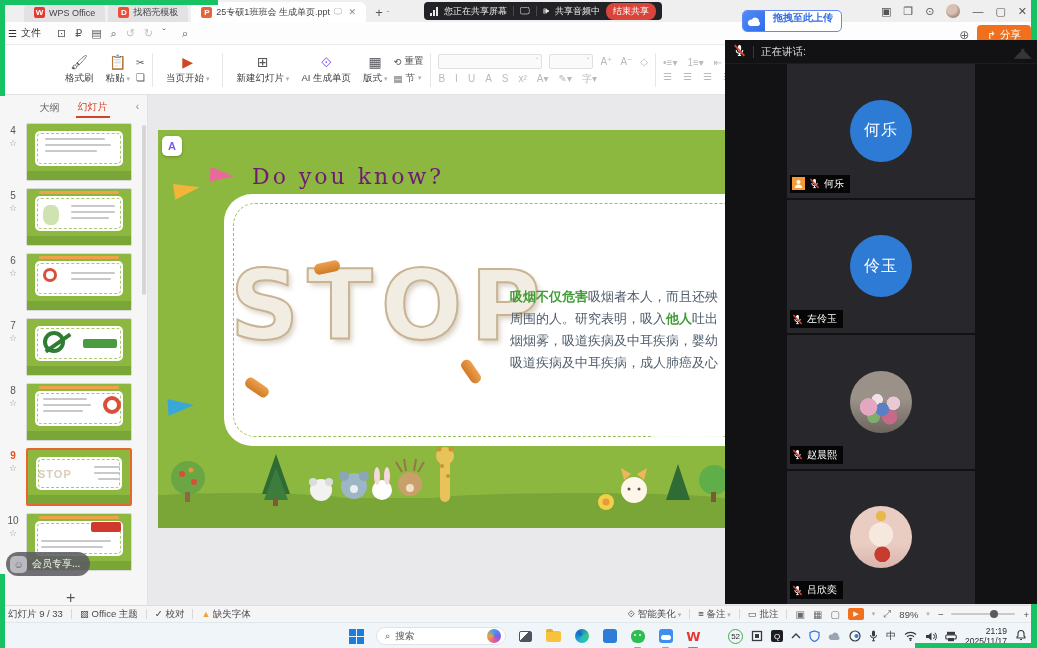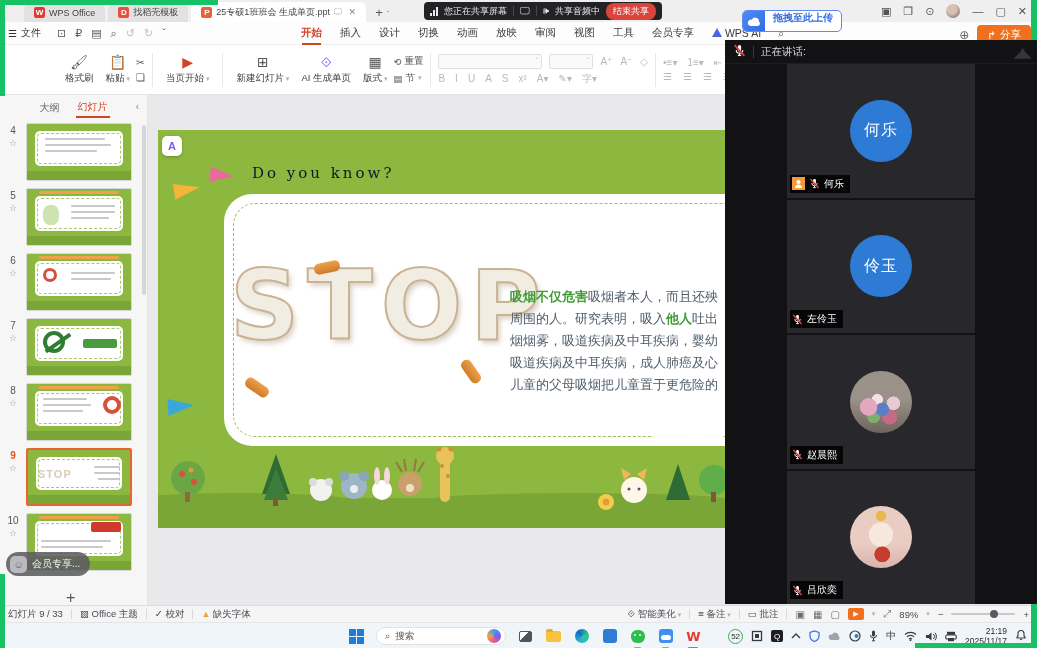--- a/index.html
+++ b/index.html
@@ -114,21 +114,21 @@
   .chathint .face { width:17px; height:17px; border-radius:5px; background:#b9b9bf; color:#6c6c72; font-size:10px;
                     display:flex; align-items:center; justify-content:center; }
   .chathint .ct { color:#f0f0f2; font-size:10px; }
 
   
   .canvas { position:absolute; left:148px; top:95px; right:0; height:510px; background:#e9e9eb; z-index:5; }
   .aifloat { position:absolute; left:14px; top:41px; width:20px; height:20px; background:#fff; border-radius:5px;
              box-shadow:0 1px 3px rgba(0,0,0,.25); display:flex; align-items:center; justify-content:center;
              font-weight:bold; font-size:11px; color:#7b5cf0; z-index:6; }
   .slide { position:absolute; left:10px; top:35px; width:592px; height:398px; background:#8cb83f; overflow:hidden; }
-  .slide-title { position:absolute; left:94px; top:34px; color:#0f172a; font-size:15px; letter-spacing:3px;
+  .slide-title { position:absolute; left:94px; top:34px; color:#701a75; font-size:22px; letter-spacing:3px;
                  font-family:"DejaVu Serif","Liberation Serif",serif; }
   .whitebox { position:absolute; left:66px; top:64px; width:560px; height:252px; background:#fff; border-radius:28px; }
   .whitebox::after { content:""; position:absolute; inset:9px; border:1.5px dashed #9cbf56; border-radius:22px; }
   .plane { position:absolute; width:0; height:0; }
   .plane.yellow { left:16px; top:52px; border-left:26px solid #f2b53a; border-top:7px solid transparent; border-bottom:9px solid transparent; transform:rotate(-8deg); }
   .plane.pink { left:52px; top:38px; border-left:24px solid #e86a9a; border-top:7px solid transparent; border-bottom:8px solid transparent; transform:rotate(6deg); }
   .plane.blue { left:10px; top:268px; border-left:26px solid #3aa7d9; border-top:8px solid transparent; border-bottom:9px solid transparent; transform:rotate(-4deg); }
   .stop-art { position:absolute; left:72px; top:128px; font-size:96px; font-weight:bold; line-height:96px;
               color:#f2ede2; -webkit-text-stroke:2px #c9b392; letter-spacing:8px;
               text-shadow:3px 4px 5px rgba(150,130,95,.35); font-family:"DejaVu Sans",sans-serif; }
@@ -250,33 +250,20 @@
   </span>
   <span class="qbar" id="quickbar">
       <span>⊡</span>
       <span>₽</span>
       <span>▤</span>
       <span>⌕</span>
       <span class="dis">↺</span>
       <span class="dis">↻</span>
       <span>ˇ</span>
     </span>
-  <div class="menu-tabs" id="menutabs">
-      <span class="mtab active">开始</span>
-      <span class="mtab">插入</span>
-      <span class="mtab">设计</span>
-      <span class="mtab">切换</span>
-      <span class="mtab">动画</span>
-      <span class="mtab">放映</span>
-      <span class="mtab">审阅</span>
-      <span class="mtab">视图</span>
-      <span class="mtab">工具</span>
-      <span class="mtab">会员专享</span>
-      <span class="mtab"><i class="ai-logo"></i>WPS AI</span>
-    </div>
   <span class="menu-search">⌕</span>
 </div>
 <div class="menu-right">
   <span class="upicon">⊕</span>
   <span class="sharebtn">
     <span>↱</span>
     <span>分享</span>
   </span>
 </div>
 
@@ -503,21 +490,20 @@
     <div class="whitebox"></div>
     <div class="stop-art">STOP</div>
     <span class="cigpill" style="left:86px;top:252px;transform:rotate(35deg)"></span>
     <span class="cigpill" style="left:156px;top:132px;transform:rotate(-12deg)"></span>
     <span class="cigpill" style="left:300px;top:236px;transform:rotate(55deg)"></span>
     <div class="slide-text" id="slidetext">
         <div class="line"><span class="hl">吸烟不仅危害</span><span>吸烟者本人，而且还殃</span></div>
         <div class="line"><span>周围的人。研究表明，吸入</span><span class="hl">他人</span><span>吐出</span></div>
         <div class="line"><span>烟烟雾，吸道疾病及中耳疾病，婴幼</span></div>
         <div class="line"><span>吸道疾病及中耳疾病，成人肺癌及心</span></div>
-        <div class="line"><span>儿童的父母吸烟把儿童置于更危险的</span></div>
       </div>
     <svg class="scene" viewBox="0 0 592 112">
       <ellipse cx="520" cy="18" rx="26" ry="9" fill="#ffffff" opacity="0.9"></ellipse>
       <ellipse cx="548" cy="22" rx="18" ry="7" fill="#ffffff" opacity="0.9"></ellipse>
       <rect y="82" width="592" height="30" fill="#79a637"></rect>
       <ellipse cx="80" cy="84" rx="110" ry="7" fill="#79a637"></ellipse>
       <ellipse cx="420" cy="84" rx="150" ry="7" fill="#79a637"></ellipse>
       <circle cx="30" cy="62" r="17" fill="#6aa744"></circle>
       <circle cx="24" cy="58" r="3" fill="#d94f3a"></circle>
         <circle cx="36" cy="66" r="3" fill="#d94f3a"></circle>

